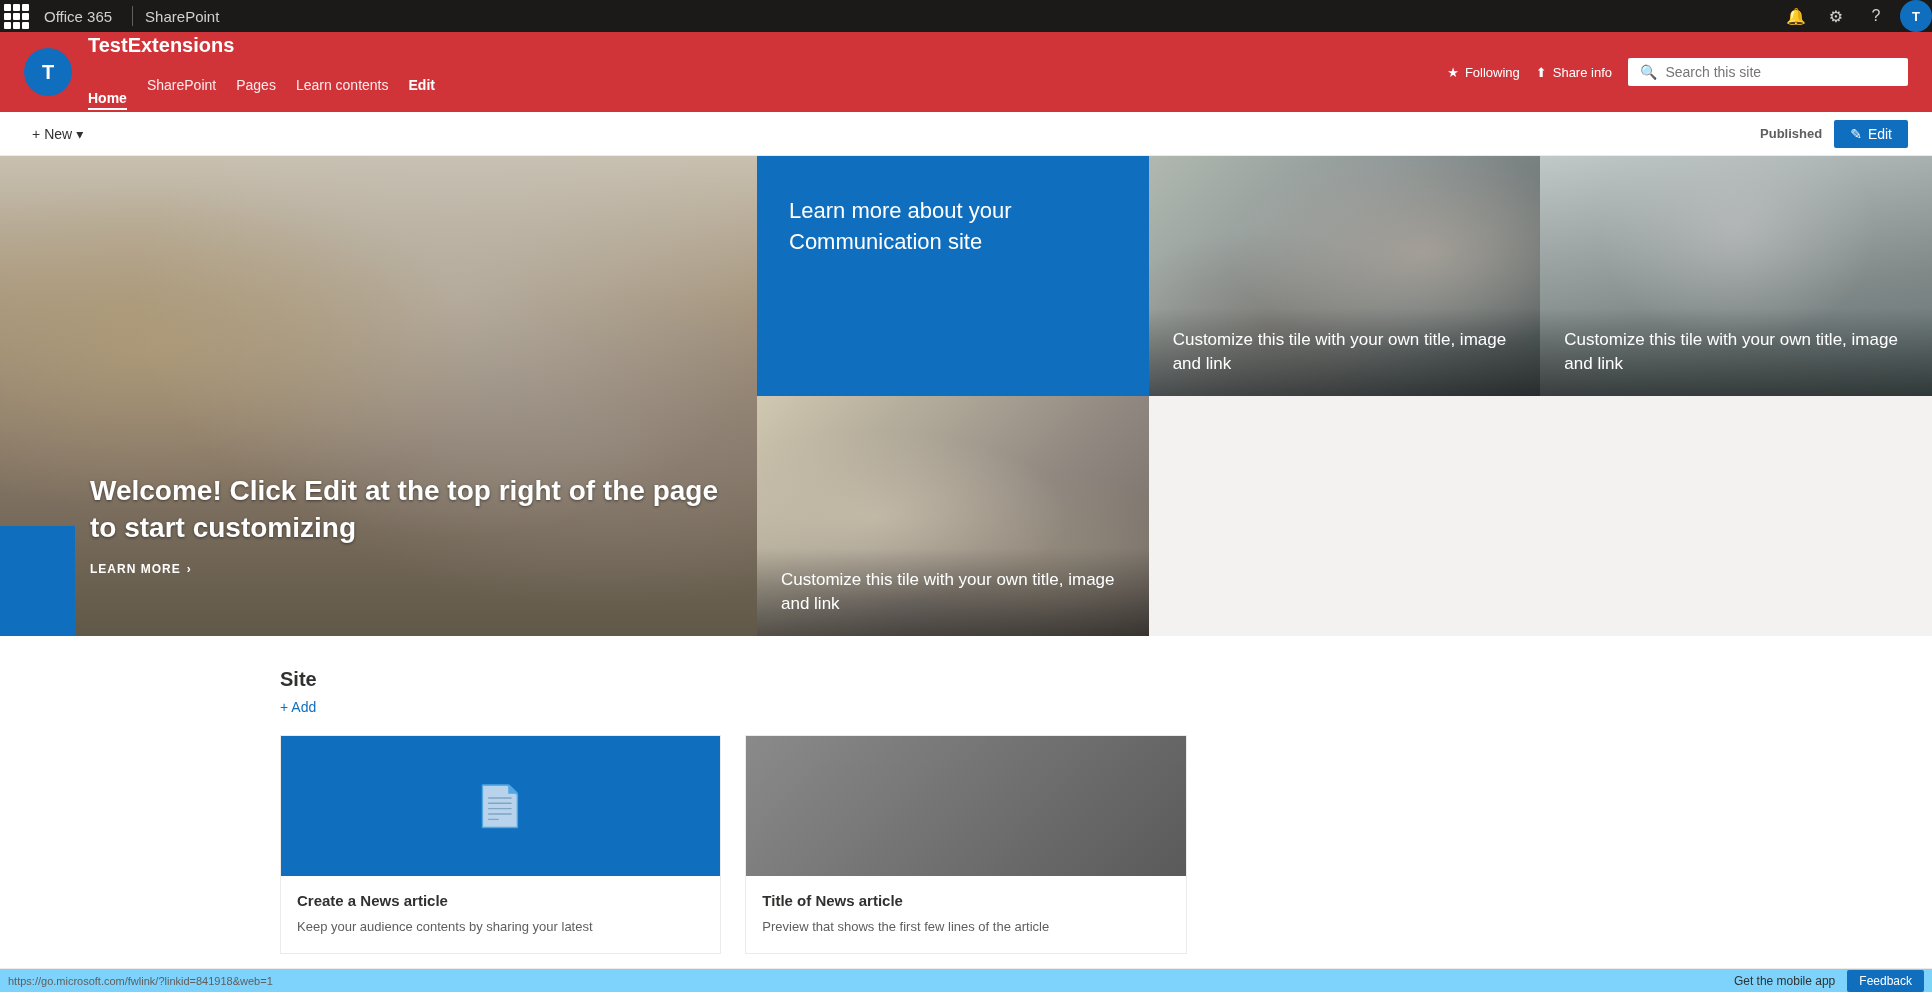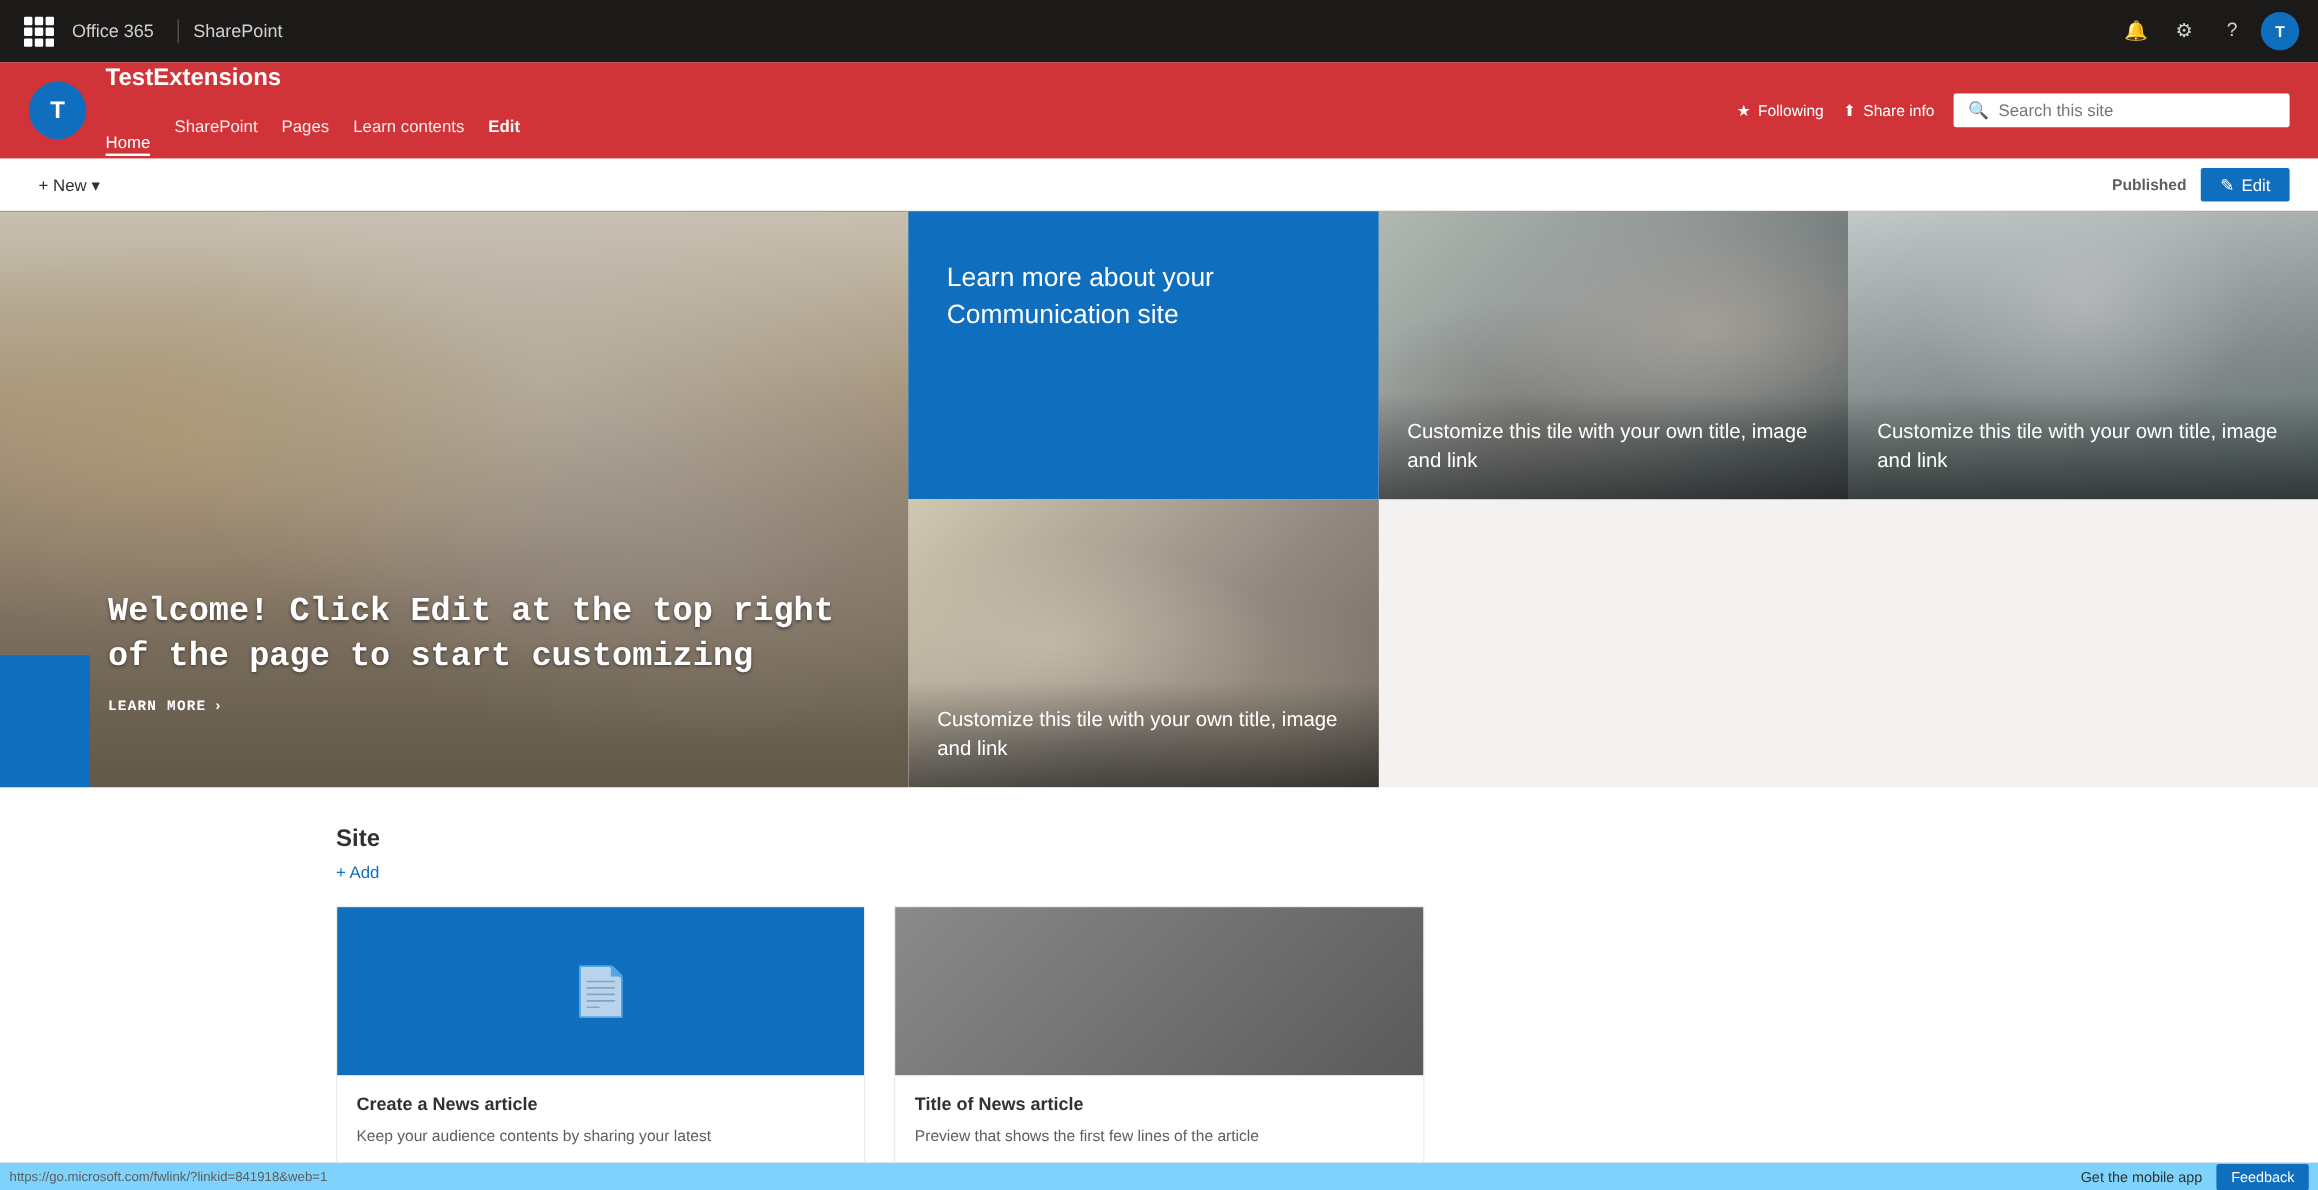--- a/index.html
+++ b/index.html
@@ -1,24 +1,24 @@
 <!DOCTYPE html>
 <html><head>
   <meta charset="utf-8">
   <style>
     * { margin: 0; padding: 0; box-sizing: border-box; }
     body { font-family: 'Segoe UI', sans-serif; background: #f3f2f1; width: 1932px; min-height: 992px; overflow-x: hidden; }
 
     
     .top-bar {
       background: #1b1a19;
-      height: 52px;
+      height: 32px;
       display: flex;
       align-items: center;
-      padding: 0 16px;
+      padding: 0 0;
       color: white;
     }
     .top-bar-waffle {
       width: 32px; height: 32px;
       display: flex; align-items: center; justify-content: center;
       cursor: pointer; margin-right: 12px;
     }
     .waffle-grid {
       display: grid; grid-template-columns: repeat(3, 7px); gap: 2px;
     }
@@ -62,21 +62,21 @@
     .site-title-nav { display: flex; flex-direction: column; }
     .site-title {
       font-size: 20px; color: #ffffff; font-weight: 600; margin-bottom: 4px;
     }
     .site-nav { display: flex; gap: 20px; align-items: center; }
     .site-nav-item {
       font-size: 14px; color: rgba(255,255,255,0.9); cursor: pointer; padding-bottom: 2px;
       text-decoration: none;
     }
     .site-nav-item.active {
-      color: white; font-weight: 400;
+      color: white; font-weight: 700;
       border-bottom: 2px solid white;
       margin-top: 29px;
     }
     .site-nav-item.edit-item { color: white; font-weight: 600; }
     .site-header-right {
       margin-left: auto; display: flex; align-items: center; gap: 16px;
     }
     .site-follow-btn {
       display: flex; align-items: center; gap: 6px;
       color: white; font-size: 13px; cursor: pointer;
@@ -131,21 +131,21 @@
         radial-gradient(ellipse at 20% 40%, rgba(180,160,120,0.6) 0%, transparent 40%),
         radial-gradient(ellipse at 60% 30%, rgba(200,200,200,0.4) 0%, transparent 50%),
         radial-gradient(ellipse at 80% 60%, rgba(150,140,130,0.5) 0%, transparent 40%),
         linear-gradient(180deg, #c8c0b0 0%, #a89880 30%, #887868 60%, #605848 100%);
     }
     .hero-blue-block {
       position: absolute; left: 0; bottom: 0; width: 75px; height: 110px;
       background: #106ebe;
     }
     .hero-text-block {
-      position: absolute; bottom: 60px; left: 90px; right: 20px; font-family: Liberation Mono, monospace;
+      position: absolute; bottom: 60px; left: 90px; right: 20px;
     }
     .hero-title {
       font-size: 28px; color: white; font-weight: 600; line-height: 1.3;
       text-shadow: 0 1px 3px rgba(0,0,0,0.5); margin-bottom: 16px;
     }
     .hero-learn-more {
       display: flex; align-items: center; gap: 6px;
       color: white; font-size: 12px; font-weight: 700; letter-spacing: 1px;
       cursor: pointer; text-transform: uppercase;
     }

